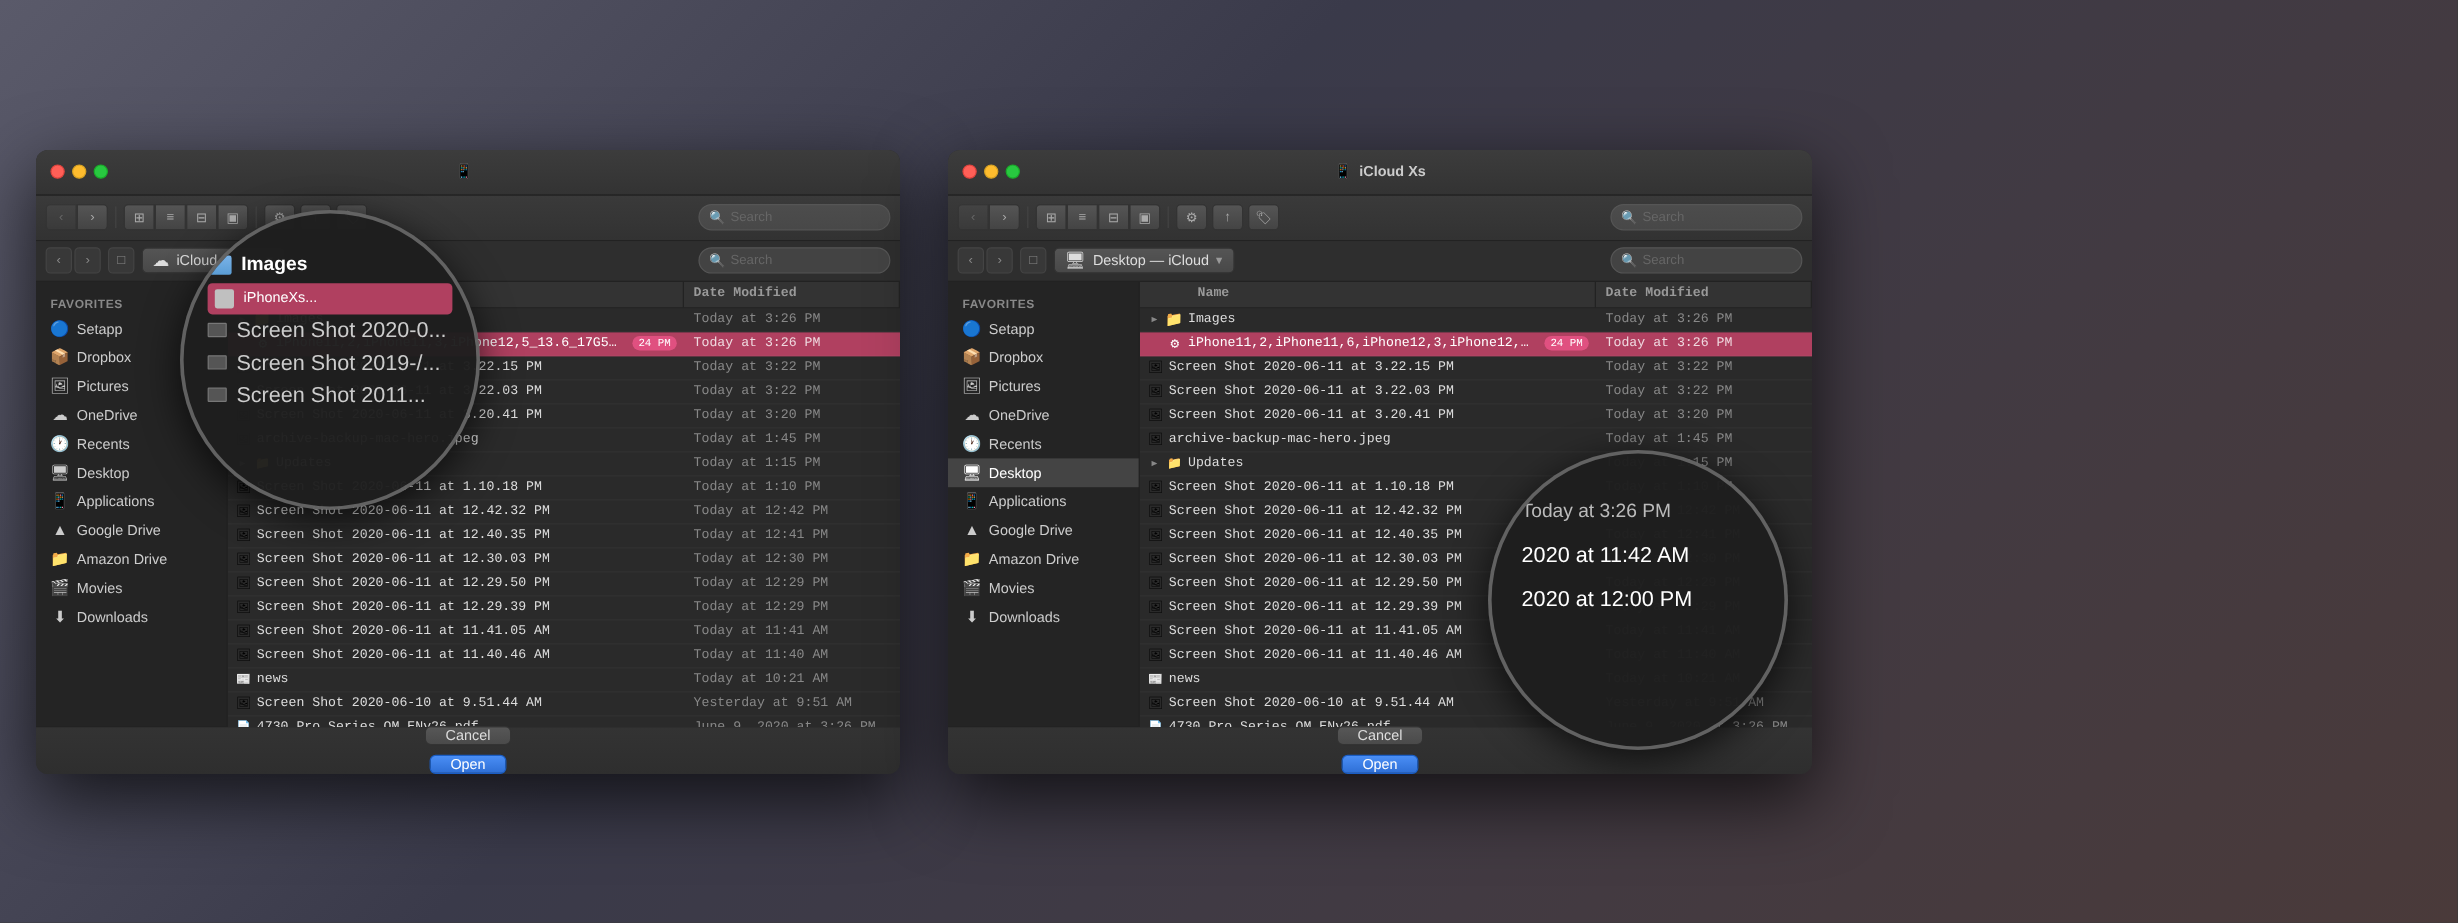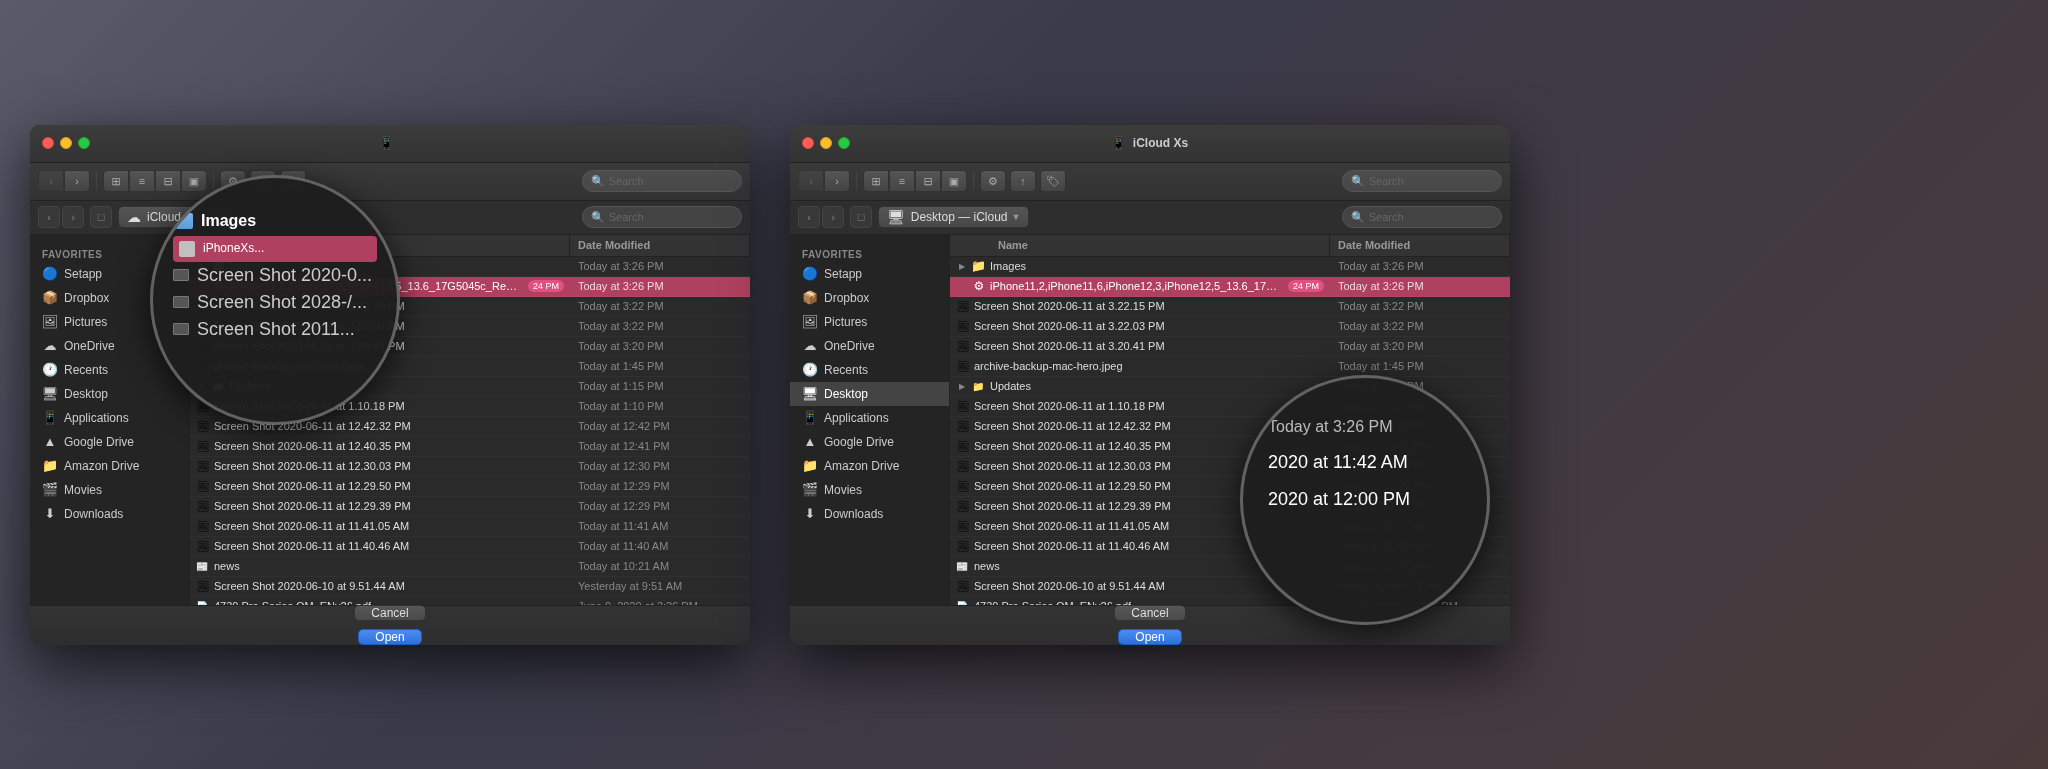--- a/index.html
+++ b/index.html
@@ -265,20 +265,21 @@
       justify-content: center;
       font-size: 13px;
       flex-shrink: 0;
     }
 
     
     .file-list {
       flex: 1;
       overflow-y: auto;
       background: #2a2a2a;
+      font-family: Liberation Mono, monospace;
     }
 
     .file-list-header {
       display: flex;
       height: 22px;
       border-bottom: 1px solid #222;
       background: #333;
       position: sticky;
       top: 0;
       z-index: 5;
@@ -775,21 +776,21 @@
       <div class="zoom-selected-row">
         <div style="width:16px;height:16px;background:#c0c0c0;border-radius:2px;flex-shrink:0;"></div>
         <span style="color:#fff;font-size:12px;font-weight:500;white-space:nowrap;overflow:hidden;text-overflow:ellipsis;">iPhoneXs...</span>
       </div>
       <div class="zoom-screenshot-row">
         <div class="zoom-ss-icon"></div>
         <span class="zoom-ss-label">Screen Shot 2020-0...</span>
       </div>
       <div class="zoom-screenshot-row">
         <div class="zoom-ss-icon"></div>
-        <span class="zoom-ss-label">Screen Shot 2028-/...</span>
+        <span class="zoom-ss-label">Screen Shot 2019-/...</span>
       </div>
       <div class="zoom-screenshot-row">
         <div class="zoom-ss-icon"></div>
         <span class="zoom-ss-label">Screen Shot 2011...</span>
       </div>
     </div>
   </div>
 </div>
 
 <div class="finder-window right">

